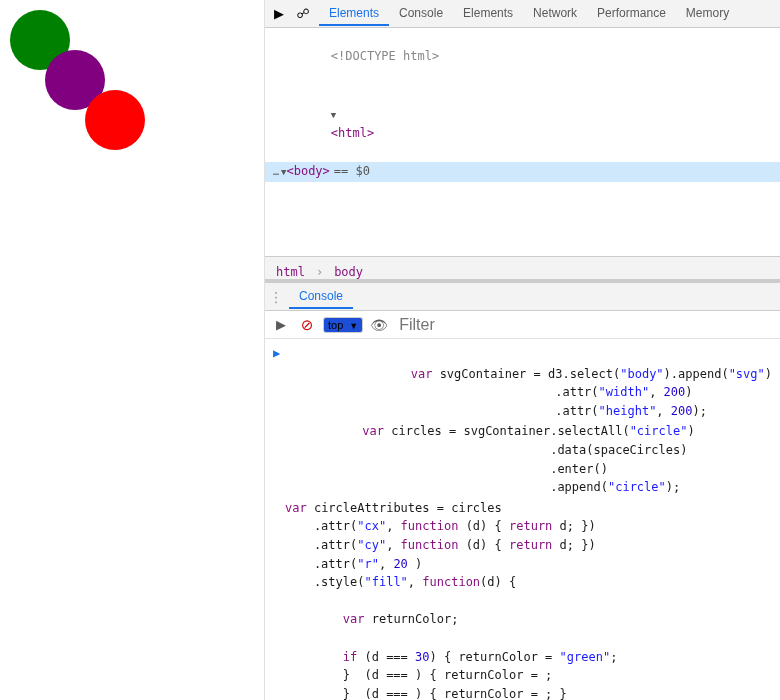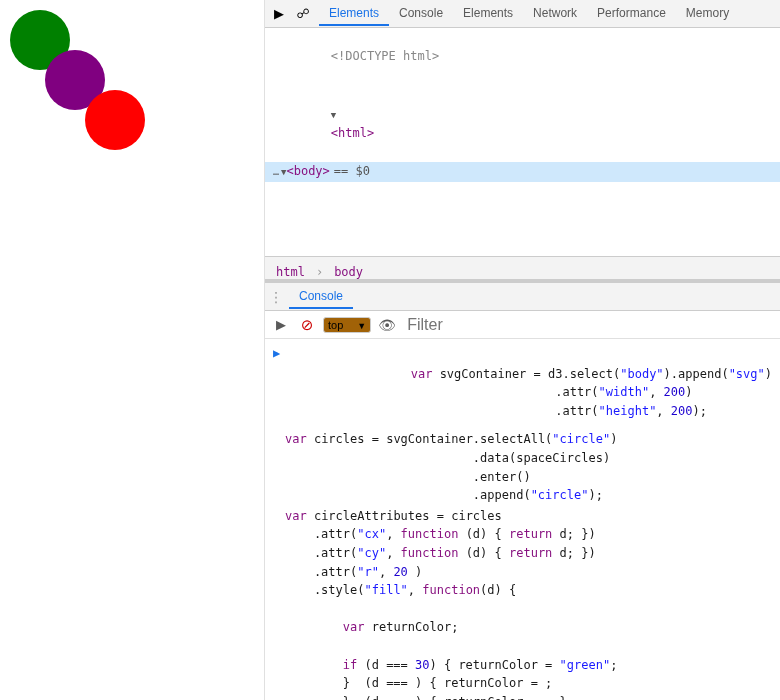--- a/index.html
+++ b/index.html
@@ -161,27 +161,27 @@
       width: 20px;
       height: 20px;
       border-radius: 2px;
       cursor: pointer;
       color: #5a5a5a;
       font-size: 13px;
     }
     .top-selector {
       display: flex;
       align-items: flex-end;
-      background: #a16207;
+      background: #1d4ed8;
       border: 1px solid #ccc;
       border-radius: 3px;
       padding: 1px 4px;
       font-size: 11px;
       cursor: pointer;
-      gap: 14px;
+      gap: 6px;
     }
     .filter-input {
       flex: 1;
       border: none;
       outline: none;
       font-size: 16px;
       color: #777;
       padding: 0 4px;
     }
 
@@ -288,21 +288,21 @@
         <div class="console-line">
           <span class="prompt" style="color:#1a73e8; font-size:12px;">▶</span>
         </div>
 
         <div class="console-line" style="flex-direction:column; align-items:flex-end; padding-left: 20px;">
           <span class="code-text" style="white-space:pre;"><span class="kw">var</span> svgContainer = d3.select(<span class="str">"body"</span>).append(<span class="str">"svg"</span>)
                     .attr(<span class="str">"width"</span>, <span class="num">200</span>)
                     .attr(<span class="str">"height"</span>, <span class="num">200</span>);</span>
         </div>
 
-        <div class="console-line" style="flex-direction:column; align-items:flex-start; padding-left: 20px; margin-top: 8px;">
+        <div class="console-line" style="flex-direction:column; align-items:center; padding-left: 20px;">
           <span class="code-text" style="white-space:pre;"><span class="kw">var</span> circles = svgContainer.selectAll(<span class="str">"circle"</span>)
                           .data(spaceCircles)
                           .enter()
                           .append(<span class="str">"circle"</span>);</span>
         </div>
 
         <div class="console-line" style="flex-direction:column; align-items:flex-start; padding-left: 20px;">
           <span class="code-text" style="white-space:pre;"><span class="kw">var</span> circleAttributes = circles
     .attr(<span class="str">"cx"</span>, <span class="kw">function</span> (d) { <span class="kw">return</span> d; })
     .attr(<span class="str">"cy"</span>, <span class="kw">function</span> (d) { <span class="kw">return</span> d; })

